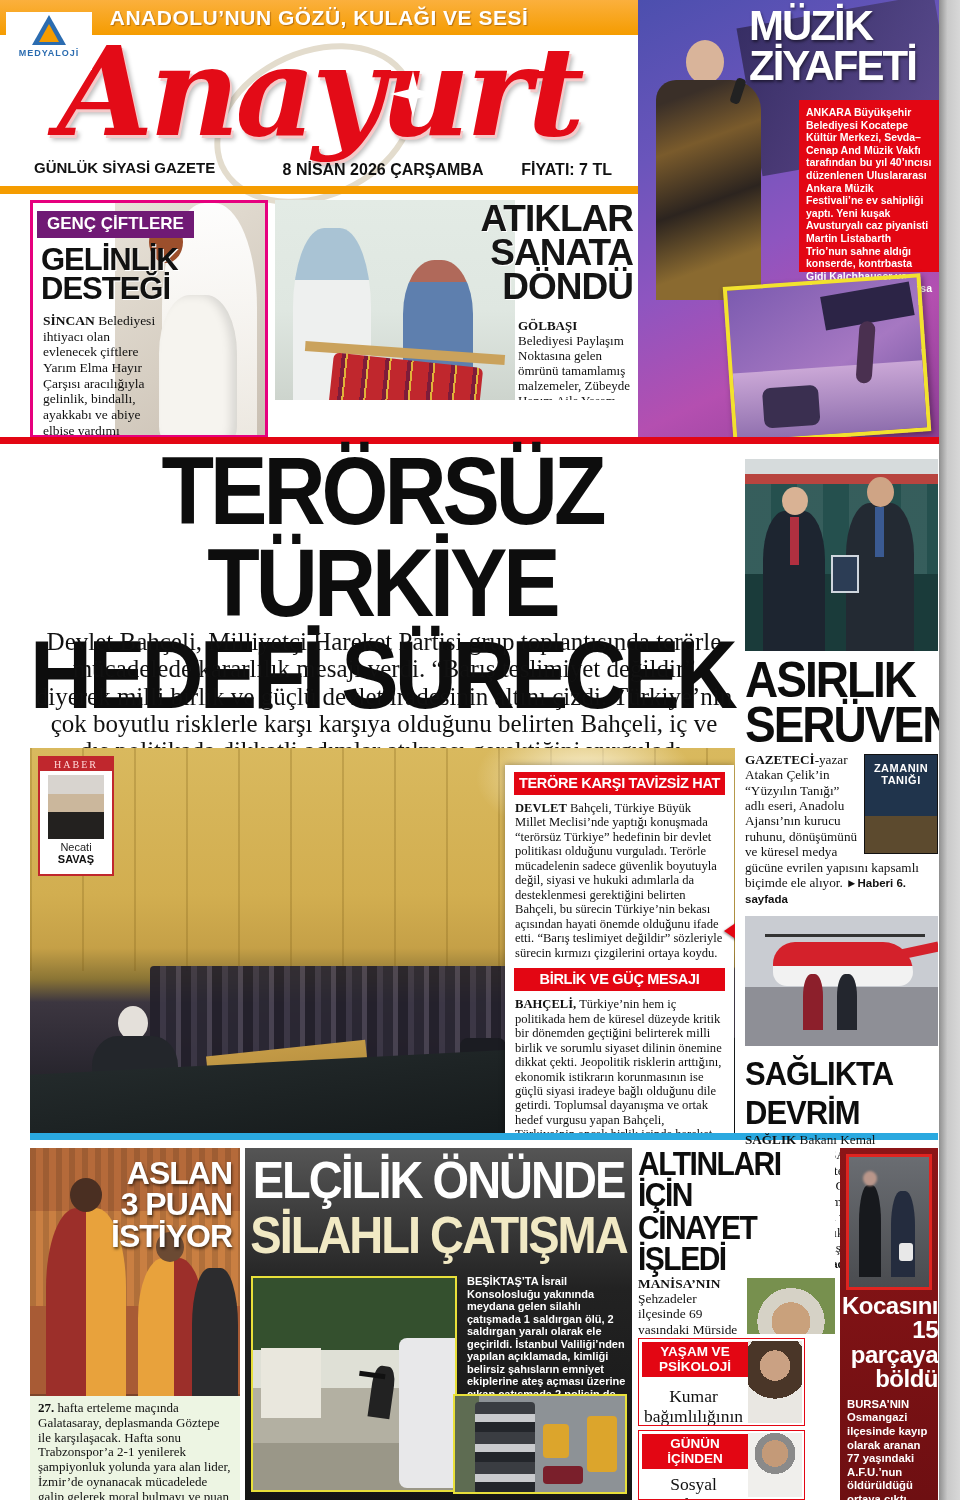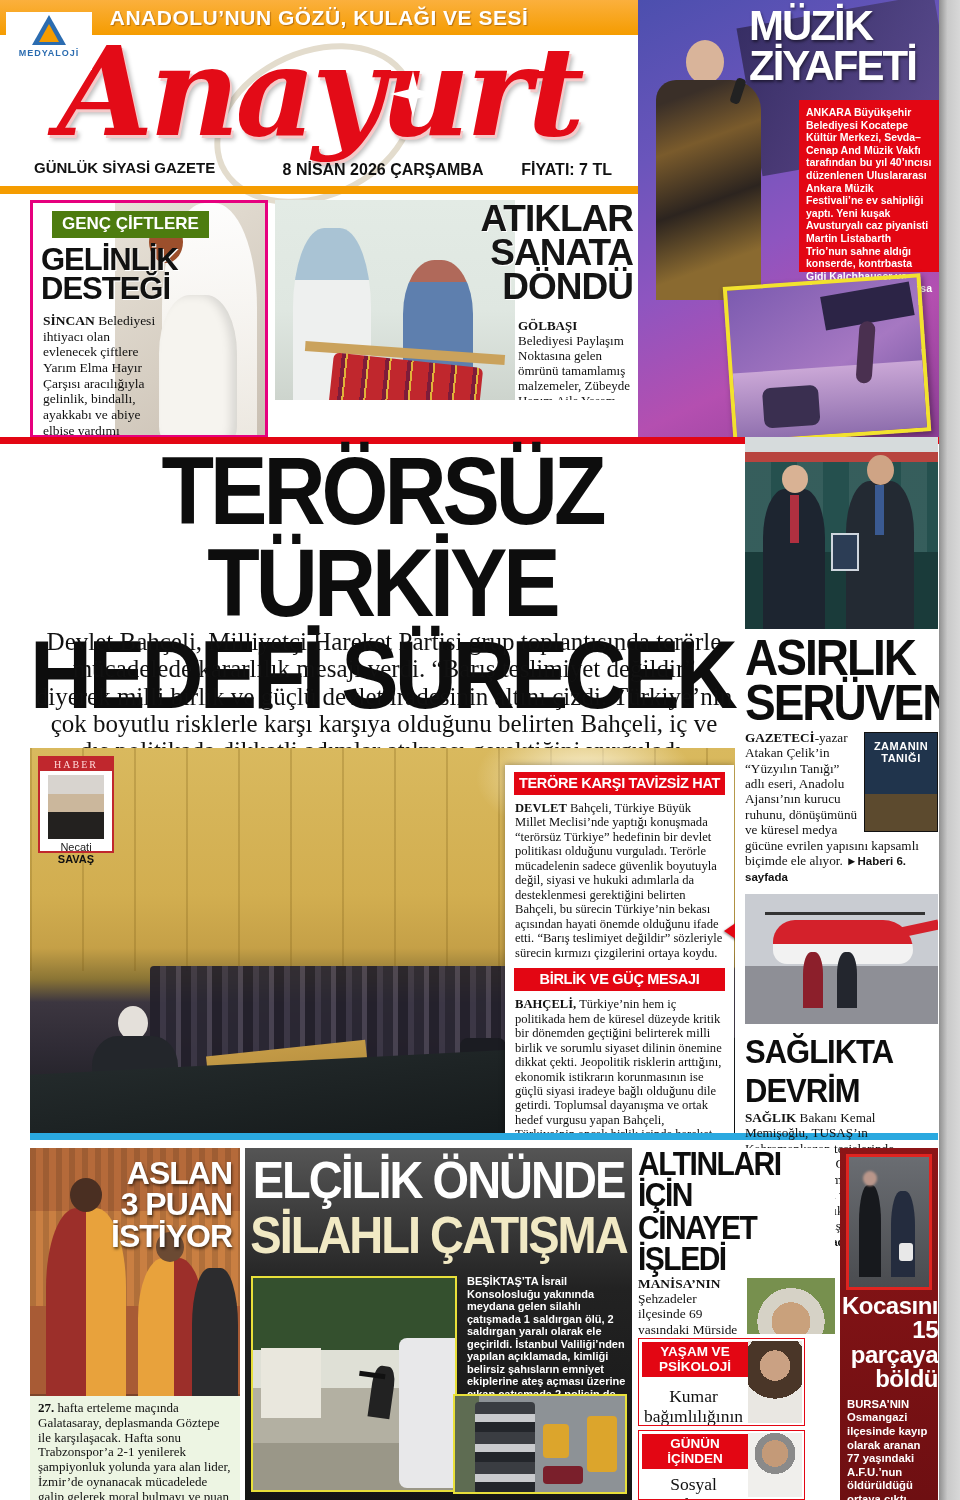--- a/index.html
+++ b/index.html
@@ -42,21 +42,21 @@
   .inset-drums { position:absolute; left:28px; bottom:10px; width:56px; height:40px; background:#3a2f50; border-radius:8px; }
   .inset-bass { position:absolute; right:48px; top:40px; width:16px; height:62px; background:#4a3050; border-radius:8px; transform:rotate(8deg); }
   .inset-piano { position:absolute; right:6px; top:8px; width:90px; height:34px; background:#2c2446; transform:rotate(-6deg); }
 
   
   .bride { left:30px; top:200px; width:238px; height:238px; border:3px solid #e6007e; background:#fff; overflow:hidden; }
   .bride-photo { position:absolute; right:0; top:0; width:150px; height:100%; background:linear-gradient(145deg,#e8e2d8,#d6cec2 60%,#c9bfb2); }
   .bride-veil { position:absolute; right:8px; top:0; width:95px; height:100%; background:linear-gradient(180deg,rgba(255,255,255,.95),rgba(245,242,236,.8)); border-radius:45% 45% 0 0; }
   .bride-hair { position:absolute; right:82px; top:18px; width:34px; height:42px; border-radius:50%; background:#9c4f2c; }
   .bride-dress { position:absolute; right:28px; top:92px; width:78px; height:146px; border-radius:40% 40% 10% 10%; background:#f6f4ef; box-shadow:inset -6px 0 10px rgba(0,0,0,.12); }
-  .bride-label { position:absolute; left:19px; top:8px; background:#4d7c0f; color:#fff; font-size:17px; padding:3px 10px 4px; letter-spacing:0; }
+  .bride-label { position:absolute; left:4px; top:8px; background:#701a75; color:#fff; font-size:17px; padding:3px 10px 4px; letter-spacing:0; }
   .bride-hl { position:absolute; left:8px; top:42px; color:#111; font-size:31px; line-height:.95; letter-spacing:-1px; text-shadow:1px 1px 0 #fff; }
   .bride-body { position:absolute; left:10px; top:110px; width:122px; font-size:13.5px; line-height:1.16; color:#111; }
 
   
   .weaving { left:275px; top:200px; width:362px; height:200px; background:#fff; overflow:hidden; }
   .weaving-photo { position:absolute; left:0; top:0; width:240px; height:100%; background:linear-gradient(180deg,#e3ebe5 0%,#dfe7e1 55%,#cdd4cd 100%); }
   .wv-fig1 { position:absolute; left:18px; top:28px; width:78px; height:200px; background:linear-gradient(180deg,#a9c3d4 0 26%,#eef0ef 26% 100%); border-radius:40% 40% 0 0; }
   .wv-fig2 { position:absolute; left:128px; top:60px; width:70px; height:120px; background:linear-gradient(180deg,#b0695a 0 18%,#5e7fae 18% 100%); border-radius:45% 45% 0 0; }
   .wv-textile { position:absolute; left:55px; top:160px; width:150px; height:70px; background:repeating-linear-gradient(90deg,#c0272d 0 8px,#7d1c3a 8px 12px,#e0b23a 12px 14px,#c0272d 14px 22px); transform:rotate(6deg); border-radius:6px; }
   .wv-loom { position:absolute; left:30px; top:148px; width:200px; height:10px; background:#caa25c; transform:rotate(4deg); }
@@ -72,33 +72,33 @@
   .parl-panels { position:absolute; left:0; top:0; width:100%; height:58%; background:repeating-linear-gradient(90deg,rgba(120,90,20,.25) 0 2px,transparent 2px 52px); }
   .parl-glow { position:absolute; right:40px; top:-30px; width:220px; height:120px; background:radial-gradient(ellipse at center,rgba(255,250,230,.9),rgba(255,250,230,0) 70%); }
   .parl-crowd { position:absolute; left:120px; top:218px; width:585px; height:105px; background:repeating-linear-gradient(90deg,#23202b 0 10px,#3d3847 10px 16px,#2a2733 16px 26px,#4a4453 26px 31px), linear-gradient(180deg,#444,#222); opacity:.92; border-radius:4px; }
   .parl-lectern { position:absolute; left:180px; top:300px; width:160px; height:85px; background:linear-gradient(180deg,#c39a46,#a27c34); transform:rotate(-6deg); }
   .parl-speaker-head { position:absolute; left:88px; top:258px; width:30px; height:34px; border-radius:50%; background:#e4e0da; }
   .parl-speaker-body { position:absolute; left:62px; top:288px; width:86px; height:100px; border-radius:30% 30% 0 0; background:#23262b; }
   .parl-bench { position:absolute; left:-10px; bottom:-18px; width:740px; height:95px; background:linear-gradient(175deg,#232a2b,#121617); transform:rotate(-3deg); }
   .parl-cam1 { position:absolute; left:540px; top:300px; width:60px; height:44px; background:#15161a; border-radius:8px; }
   .parl-cam2 { position:absolute; left:430px; top:290px; width:46px; height:36px; background:#1b1c22; border-radius:8px; }
 
-  .reporter { position:absolute; left:8px; top:8px; width:76px; height:97px; background:#fff; border:2px solid #c0272d; text-align:center; }
+  .reporter { position:absolute; left:8px; top:8px; width:76px; height:120px; background:#fff; border:2px solid #c0272d; text-align:center; }
   .reporter-tag { background:#c0272d; color:#ffd9d9; font-size:10px; letter-spacing:2px; padding:1px 0; }
   .reporter-photo { width:56px; height:64px; margin:4px auto 2px; background:linear-gradient(180deg,#d8d4cf 0 30%,#cbb79c 30% 58%,#23211f 58% 100%); }
   .reporter-first { font-size:11px; font-family:"Liberation Sans",sans-serif; color:#222; }
   .reporter-last { font-size:11px; font-family:"Liberation Sans",sans-serif; font-weight:bold; color:#111; }
 
   .news-box { position:absolute; left:475px; top:17px; width:229px; background:#fff; padding:7px 9px 9px; box-shadow:0 0 6px rgba(0,0,0,.35); }
   .news-header { background:#e30613; color:#fff; text-align:center; font-size:14.5px; font-family:"Liberation Sans",sans-serif; font-weight:bold; padding:3px 0 4px; letter-spacing:-0.3px; }
   .news-body { font-size:12.6px; line-height:1.15; color:#111; margin:6px 1px 8px; }
   .red-pointer { position:absolute; left:694px; top:172px; width:0; height:0; border-top:11px solid transparent; border-bottom:11px solid transparent; border-right:16px solid #e30613; filter:drop-shadow(-1px 1px 1px rgba(0,0,0,.4)); }
 
   
-  .rightcol { left:745px; top:437px; width:193px; }
+  .rightcol { left:745px; top:459px; width:193px; }
   .men-photo { position:relative; width:193px; height:192px; background:linear-gradient(180deg,#d6dbdc 0 8%,#b8443f 8% 13%,#25504e 13% 60%,#1a3b3a 60% 100%); overflow:hidden; margin-bottom:6px; }
   .men-panel { position:absolute; left:0; top:25px; width:100%; height:90px; background:repeating-linear-gradient(90deg,rgba(255,255,255,.08) 0 26px,transparent 26px 52px); }
   .man1 { position:absolute; left:18px; top:52px; width:62px; height:140px; border-radius:35% 35% 0 0; background:#1d2530; }
   .man1:before { content:""; position:absolute; left:19px; top:-24px; width:26px; height:28px; border-radius:50%; background:#d9b294; }
   .man1:after { content:""; position:absolute; left:27px; top:6px; width:9px; height:48px; background:#b03040; }
   .man2 { position:absolute; right:24px; top:44px; width:68px; height:148px; border-radius:35% 35% 0 0; background:#232a33; }
   .man2:before { content:""; position:absolute; left:21px; top:-26px; width:27px; height:30px; border-radius:50%; background:#cfa485; }
   .man2:after { content:""; position:absolute; left:29px; top:4px; width:9px; height:50px; background:#3a5a92; }
   .book-held { position:absolute; left:86px; top:96px; width:28px; height:38px; background:#2c3d55; border:2px solid #cfd6de; }
   .asirlik-hl { font-size:46px; line-height:.92; letter-spacing:-2px; color:#0d0d0d; margin:4px 0 10px; transform:scaleY(1.08); transform-origin:top left; }

